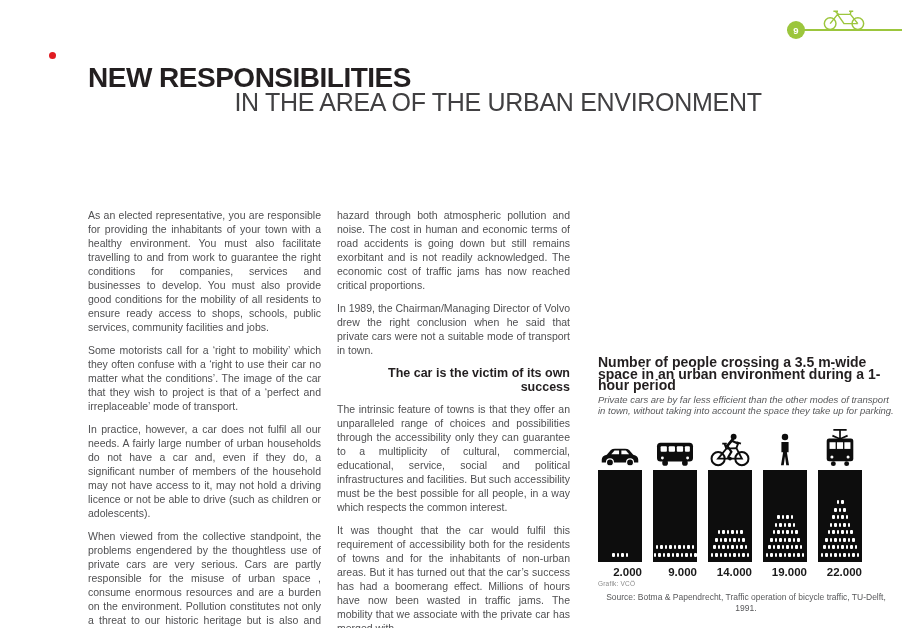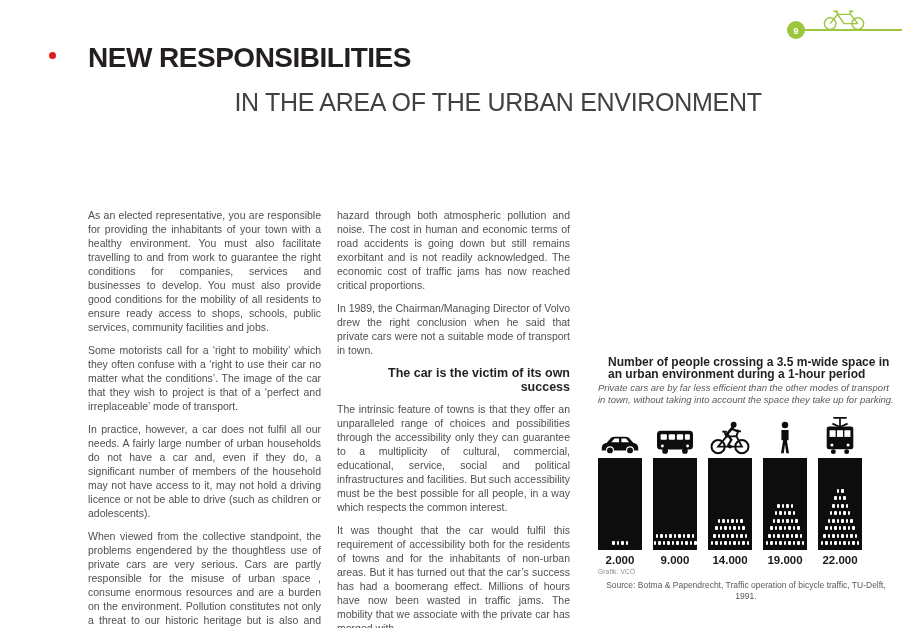--- a/index.html
+++ b/index.html
@@ -13,52 +13,52 @@
   .green-line { position:absolute; top:29px; left:787px; right:0; height:2px; background:#9cc63d; }
   .page-badge {
     position:absolute; top:21px; left:787px; width:18px; height:18px; border-radius:50%;
     background:#9cc63d; color:#fff; font-size:9.5px; font-weight:bold;
     display:flex; align-items:center; justify-content:center;
   }
   .header-bike { position:absolute; top:7px; left:820px; width:48px; height:24px; color:#9cc63d; }
   .red-dot { position:absolute; top:52px; left:49px; width:7px; height:7px; border-radius:50%; background:#e01b22; }
   
   .title {
-    position:absolute; top:42px; left:88px;
+    position:absolute; top:62px; left:88px;
     font-size:28px; font-weight:800; letter-spacing:-0.5px; color:#231f20; white-space:nowrap;
   }
   .subtitle {
     position:absolute; top:88px; left:150px; right:56px; text-align:center;
     font-size:25px; font-weight:400; letter-spacing:-0.3px; color:#414042; white-space:nowrap;
   }
   
   .col { position:absolute; top:208px; width:233px; font-size:10.5px; line-height:14px; text-align:justify; }
   .col p { margin-bottom:9px; }
   .col1 { left:88px; }
   .col2 { left:337px; }
   .col2 h3 { font-size:12.5px; color:#231f20; margin:4px 0 8px 0; text-align:right; }
   
   .pull-quote {
     position:absolute; top:189px; left:703px; width:192px;
     font-size:11.5px; line-height:16px; font-weight:bold; font-style:italic;
     color:#1c1c2b; text-align:left;
   }
   
   .figure { position:absolute; top:357px; left:598px; width:296px; }
-  .fig-title { font-size:12px; line-height:11.5px; font-weight:bold; color:#231f20;margin-left:10px; }
+  .fig-title { font-size:14px; line-height:11.5px; font-weight:bold; color:#231f20; }
   .fig-note { font-size:9.5px; line-height:11.5px; font-style:italic; color:#58595b; margin-top:2px; }
   .chart { display:flex; gap:11px; margin-top:10px; }
   .chart-col { width:44px; display:flex; flex-direction:column; }
   .icon-box { height:40px; display:flex; align-items:flex-end; justify-content:center; margin-bottom:3px; }
   .icon-box svg { display:block; }
   .bar { position:relative; height:92px; background:#0d0d0d; width:44px; }
   .dots { position:absolute; bottom:5px; left:0; right:0; display:flex; flex-direction:column; gap:3.5px; align-items:center; }
   .dot-row { display:flex; gap:2px; justify-content:center; }
   .dot { width:2.5px; height:4px; background:#ffffff; border-radius:1px; }
-  .bar-value { font-size:11.5px; font-weight:bold; color:#1a1a1a; margin-top:4px; text-align:center; }
+  .bar-value { font-size:11.5px; font-weight:bold; color:#1a1a1a; margin-top:4px; text-align:right; }
   .grafik { font-size:6.5px; color:#8a8a8a; margin-top:2px; letter-spacing:0.2px; }
   .fig-source { font-size:8.5px; line-height:11px; color:#58595b; text-align:center; margin-top:5px; padding:0 8px; }
 </style>
 </head>
 <body>
 
 <div class="page">
 
   <div class="green-line"></div>
   <div class="page-badge">

